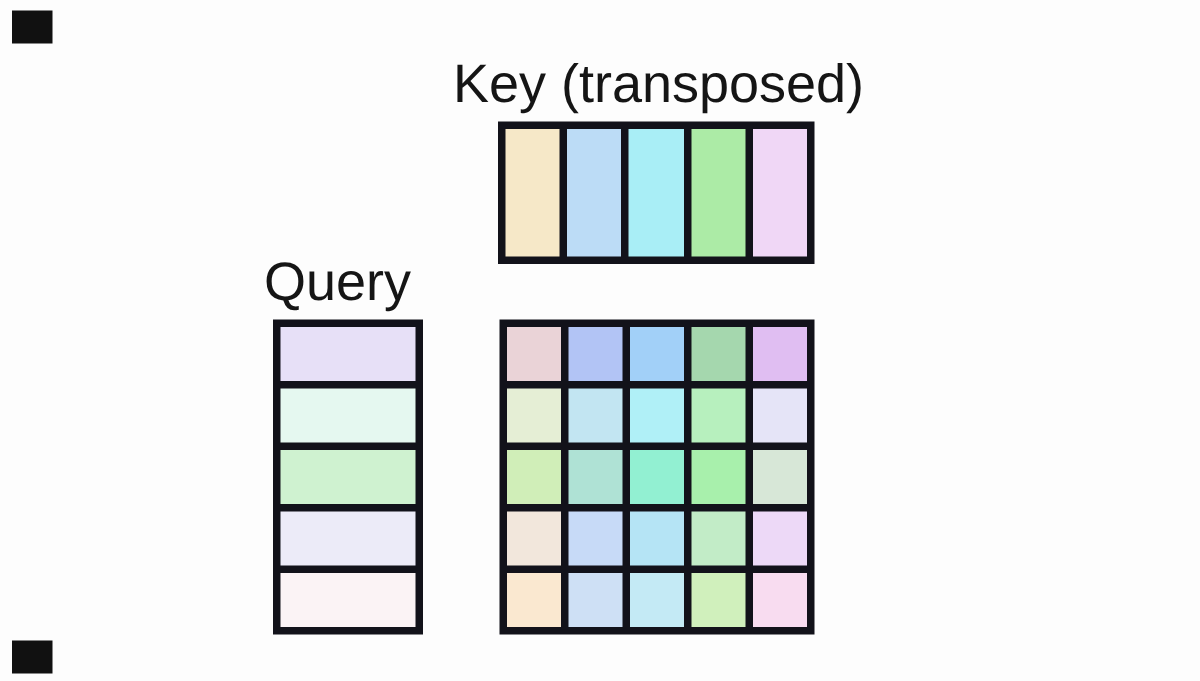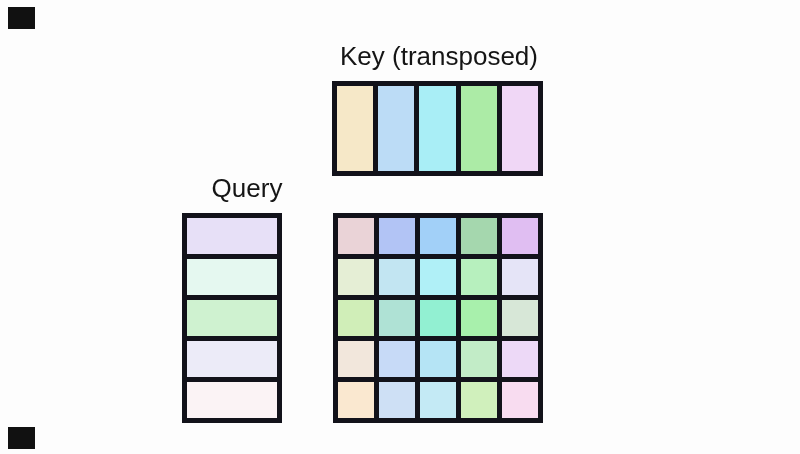--- a/index.html
+++ b/index.html
@@ -10,27 +10,27 @@
   .stage {
     position: relative;
     width: 800px;
     height: 454px;
     background: #fdfdfd;
     overflow: hidden;
   }
   .title {
     position: absolute;
     color: #151515;
-    font-size: 26px;
+    font-size: 36px;
     line-height: 36px;
     text-align: center;
     white-space: nowrap;
   }
   .key-title   { left: 289px; top: 38px;  width: 300px; }
-  .query-title { left: 167px; top: 170px; width: 160px; }
+  .query-title { left: 145px; top: 170px; width: 160px; }
 
   .marker {
     position: absolute;
     width: 27px;
     height: 22px;
   }
   .marker-top    { left: 8px; top: 7px; }
   .marker-bottom { left: 8px; top: 427px; }
 
   

